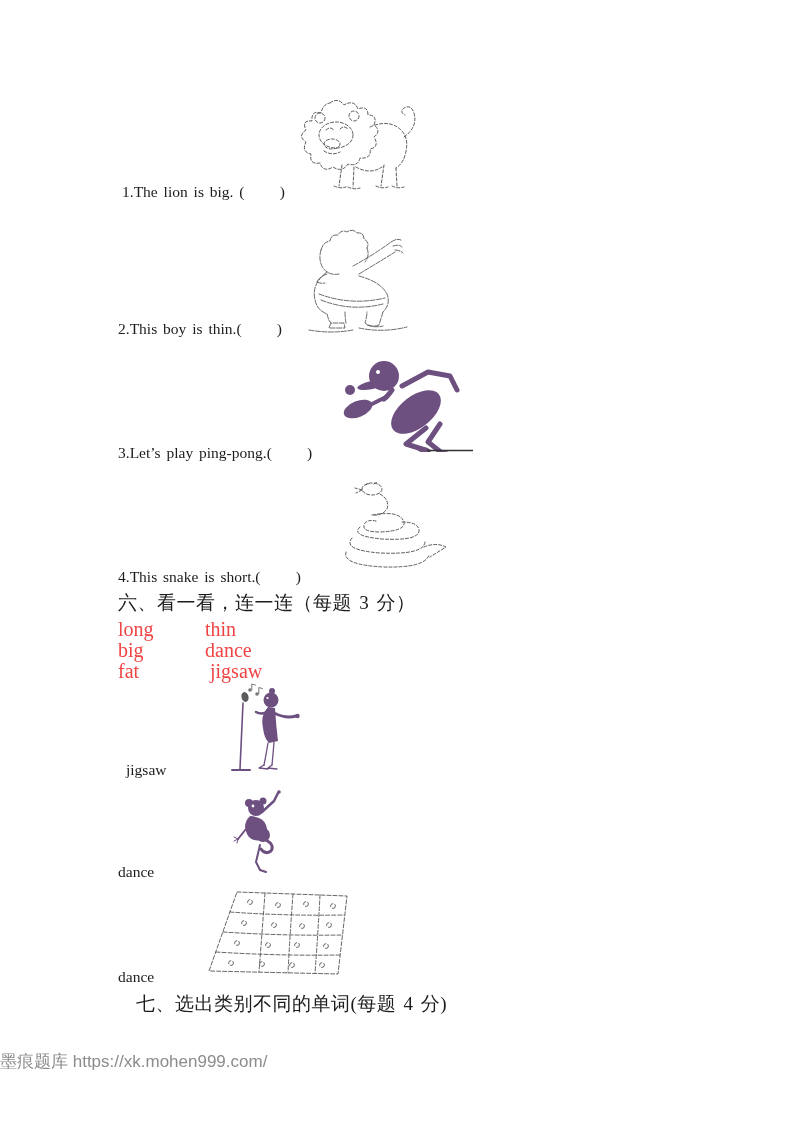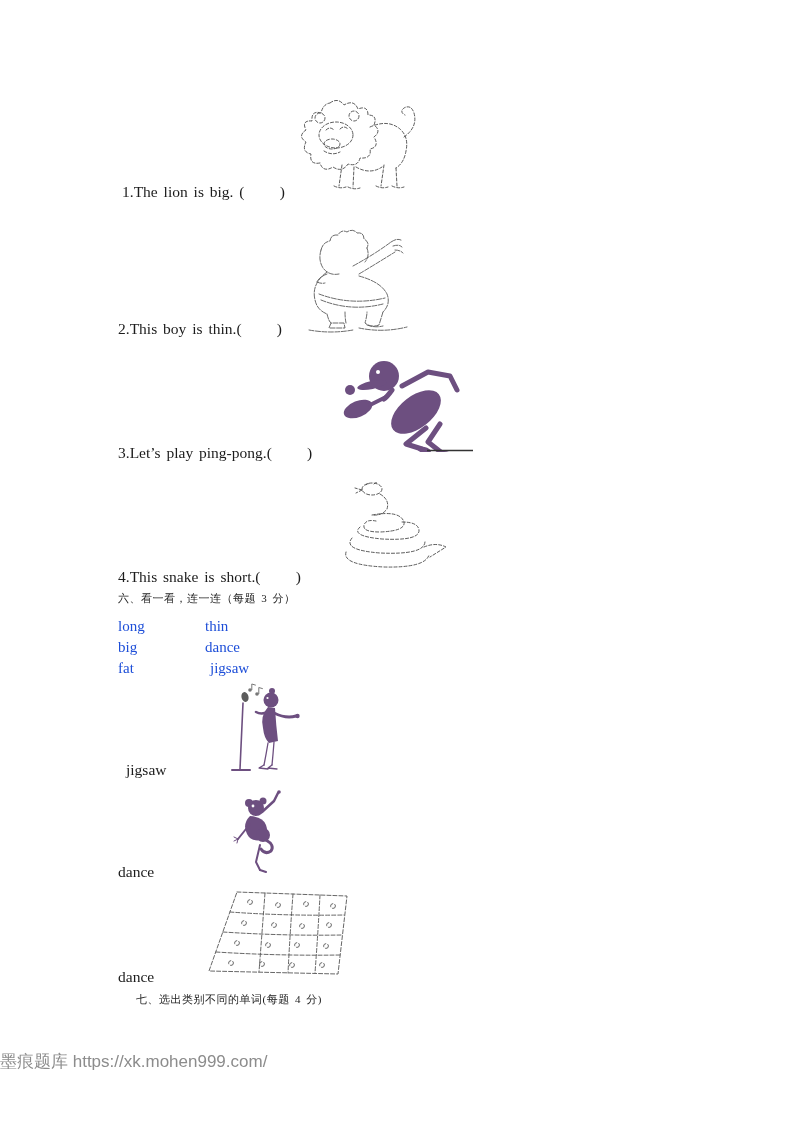--- a/index.html
+++ b/index.html
@@ -12,22 +12,22 @@
     color:#1c1c1c;
   }
   .txt{
     position:absolute;
     font-size:15.5px;
     line-height:1.2;
     white-space:pre;
     word-spacing:2px;
     color:#1c1c1c;
   }
-  .cn{font-size:11px;letter-spacing:0.5px;}
-  .word{position:absolute;font-size:15px;color:#1d4ed8;font-family:Liberation Serif, serif;}
+  .cn{font-size:19px;letter-spacing:0.5px;}
+  .word{position:absolute;font-size:20px;color:#ef4444;font-family:Liberation Serif, serif;}
   .fig{position:absolute;}
   .sketch{stroke:#4a4a4a;stroke-width:0.9;fill:none;stroke-dasharray:3 2;stroke-linecap:round;}
   .sketch-solid{stroke:#5a5a5a;stroke-width:0.9;fill:none;stroke-linecap:round;stroke-dasharray:5 1.5;}
   .purpfill{fill:#6d4f80;stroke:none;}
   .purpline{stroke:#6d4f80;fill:none;stroke-linecap:round;stroke-linejoin:round;}
   .puzz{stroke:#555555;stroke-width:0.9;fill:none;stroke-dasharray:4 2;stroke-linecap:round;}
   .footer{
     position:absolute;left:0;top:1050px;width:100%;
     font-family:"Liberation Sans", sans-serif;
     font-size:17px;

